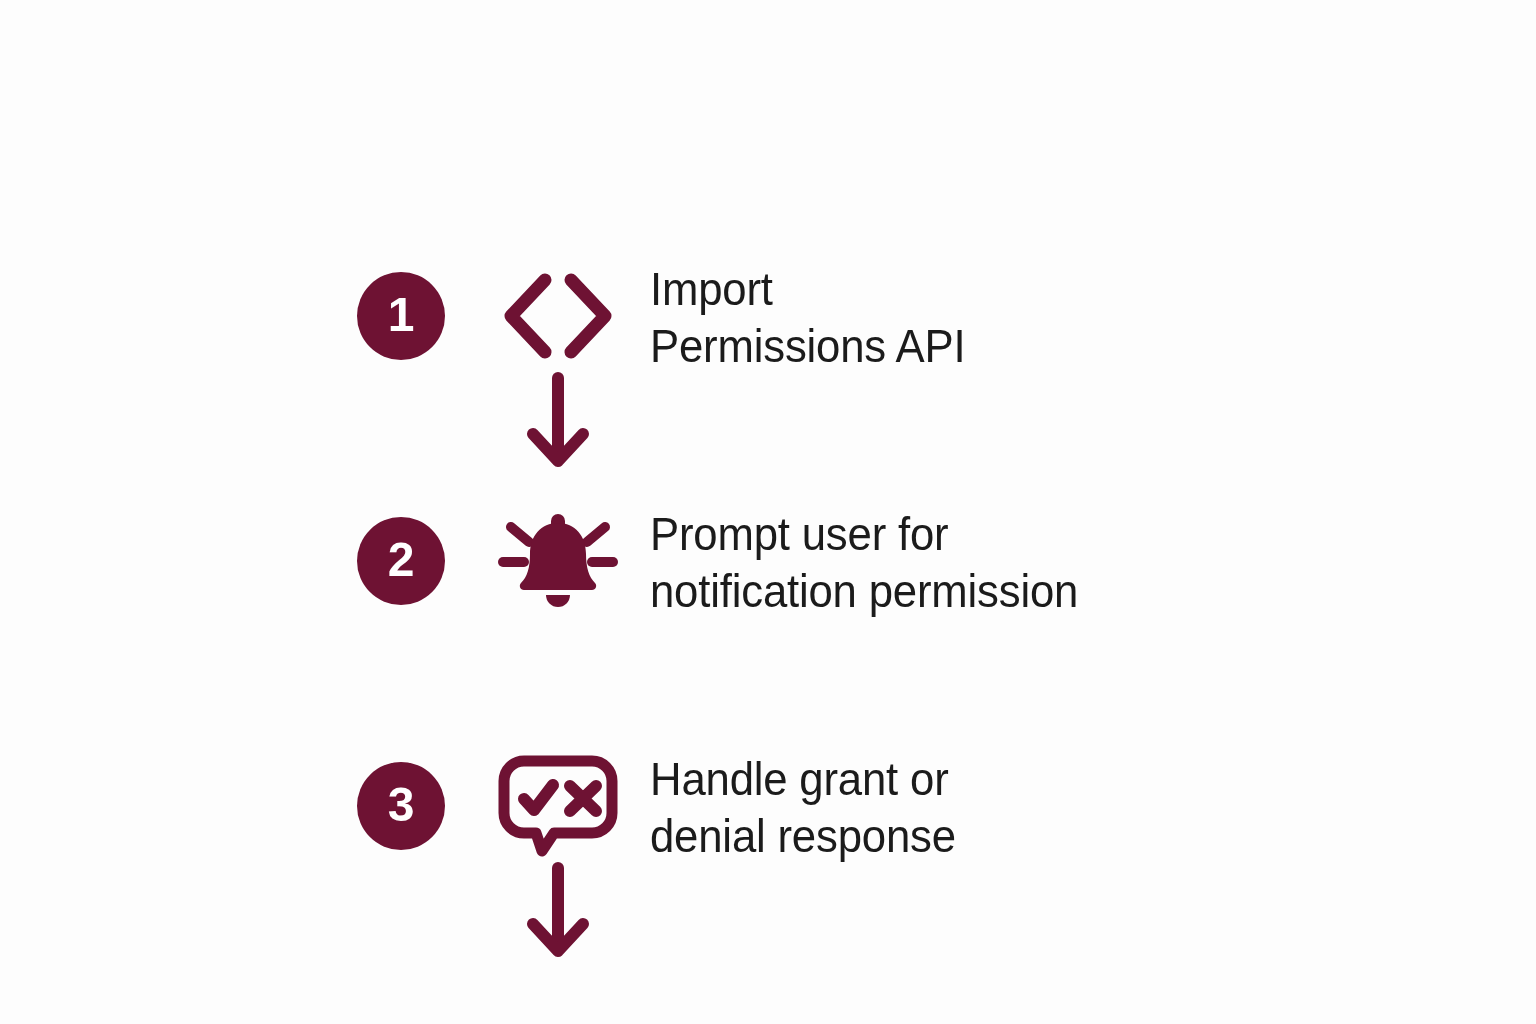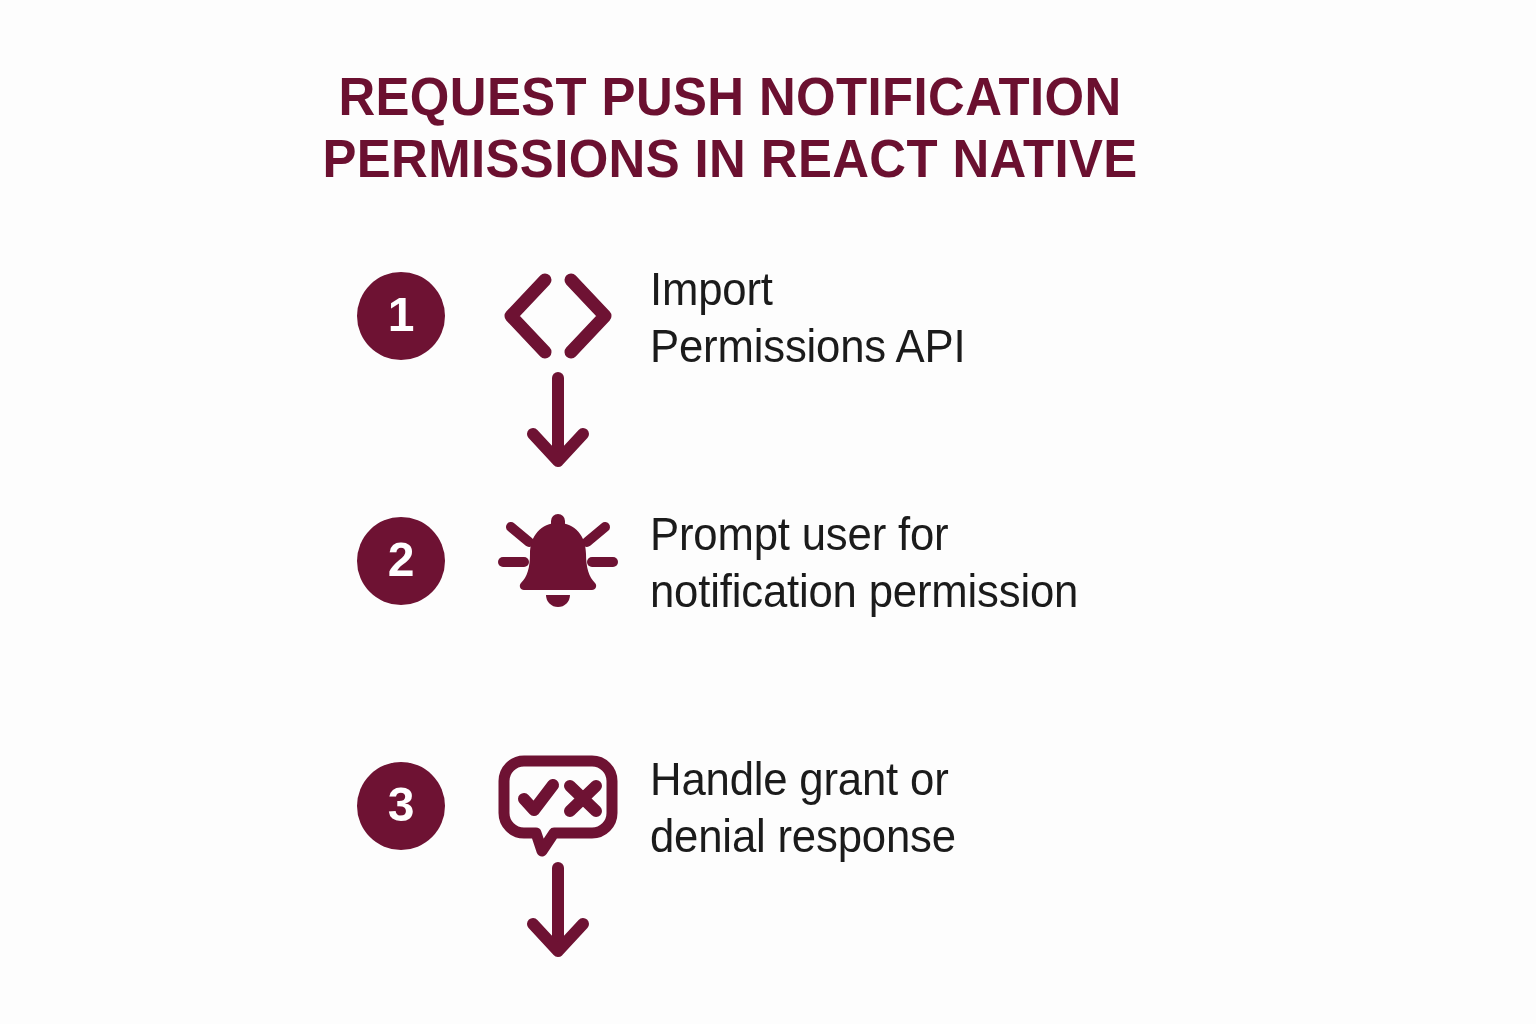--- a/index.html
+++ b/index.html
@@ -117,24 +117,20 @@
   }
   .arrow-1 { top: 108px; }
   .arrow-2 { top: 353px; }
   .arrow svg { display: block; }
 </style>
 </head>
 <body>
 
 <div id="infographic">
 
-  <div class="title-block">
-    <span class="title-line">REQUEST PUSH NOTIFICATION</span>
-    <span class="title-line">PERMISSIONS IN REACT NATIVE</span>
-  </div>
 
   <div class="steps">
 
     <div class="step-row">
       <div class="badge">
         <span>1</span>
       </div>
 
       <div class="step-icon">
         <svg width="118" height="92" viewBox="0 0 118 92" fill="none" stroke="#6e1233" stroke-width="13" stroke-linecap="round" stroke-linejoin="round">

